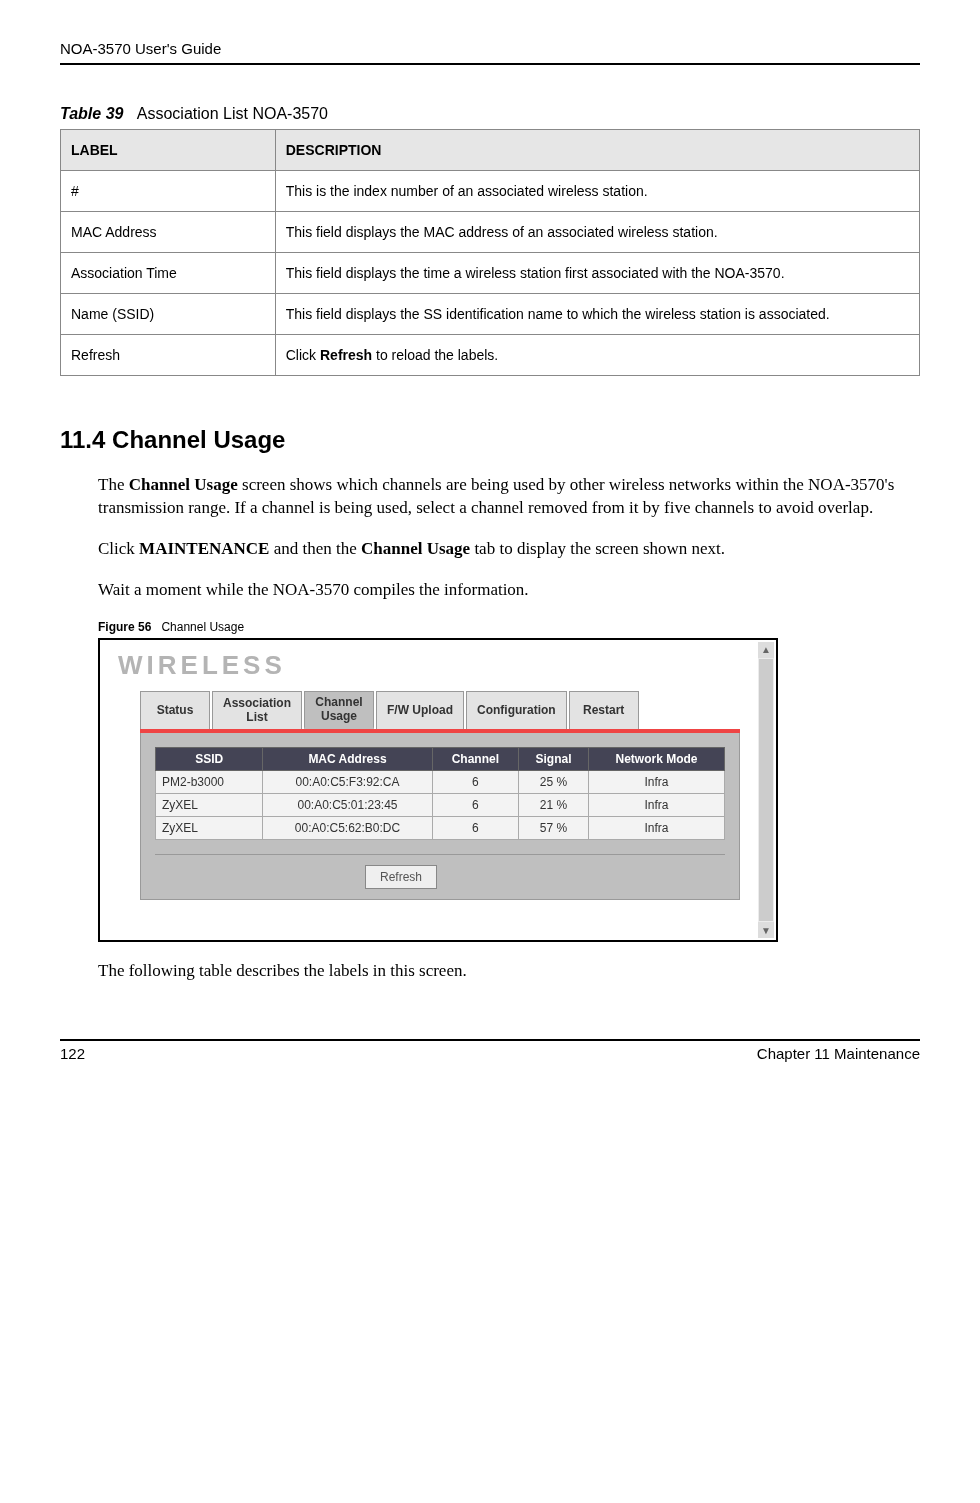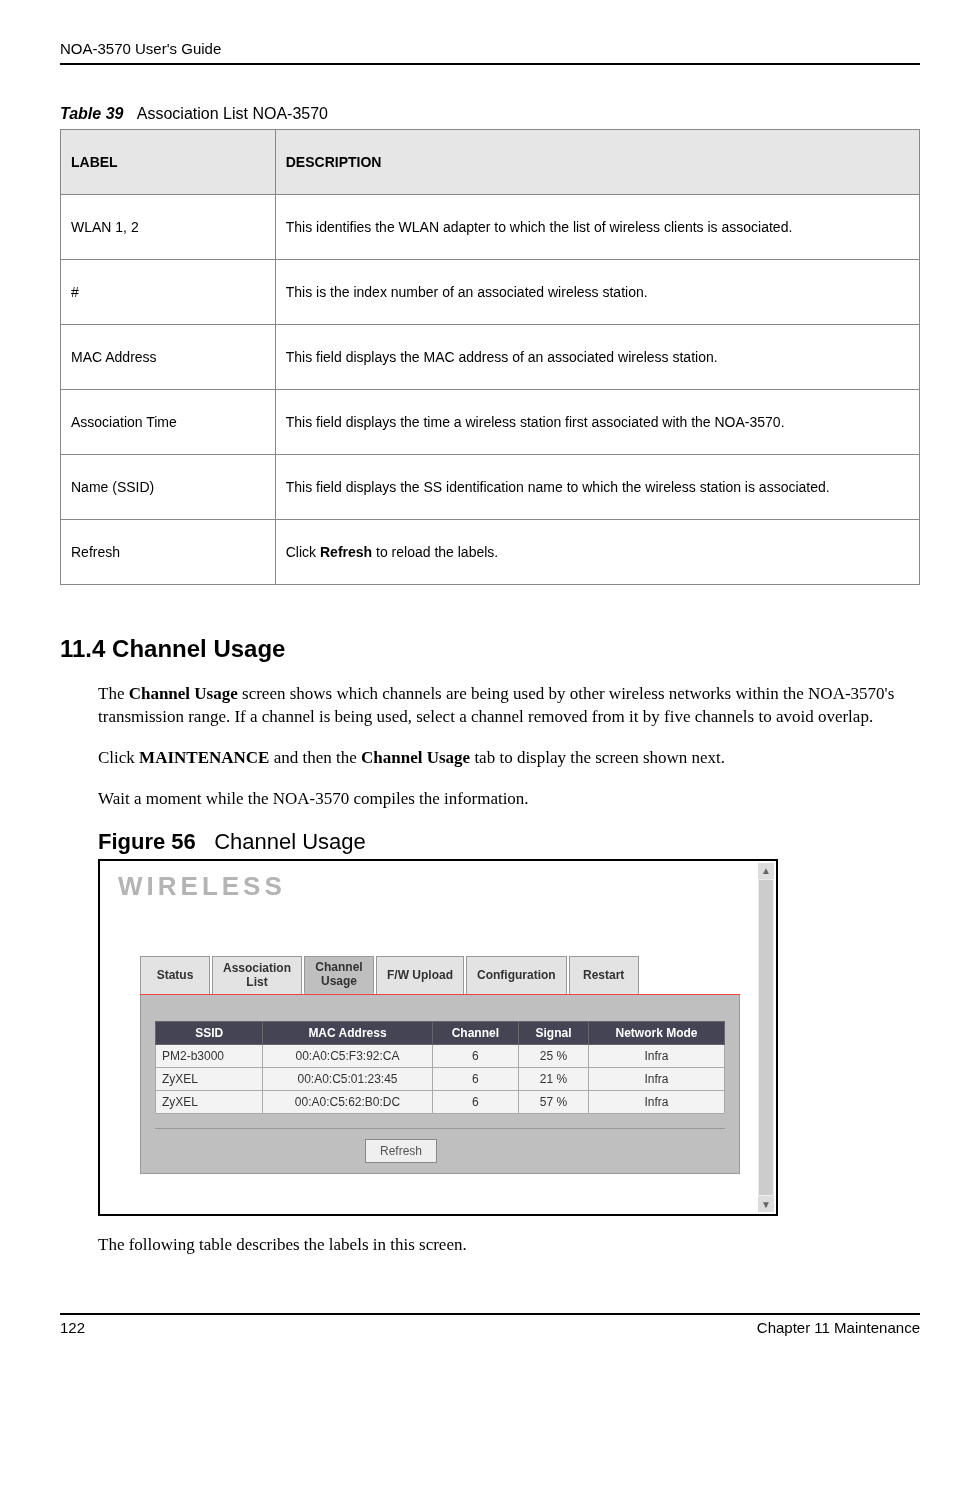--- a/index.html
+++ b/index.html
@@ -31,21 +31,21 @@
   font-weight: bold;
   font-style: italic;
 }
 table.desc-table {
   border-collapse: collapse;
   width: 100%;
   font-size: 14px;
 }
 table.desc-table th, table.desc-table td {
   border: 1px solid #888;
-  padding: 24px 10px;
+  padding: 12px 10px;
   text-align: left;
   vertical-align: top;
 }
 table.desc-table th {
   background: #e6e6e6;
   font-weight: bold;
 }
 table.desc-table th.col-label {
   width: 25%;
 }
@@ -57,21 +57,21 @@
 .body-text {
   font-size: 17px;
   font-family: 'Times New Roman', Times, serif;
   line-height: 1.35;
   margin: 0 0 18px 38px;
 }
 .body-text .bold {
   font-weight: bold;
 }
 .fig-caption {
-  font-size: 22px;
+  font-size: 12px;
   margin: 10px 0 4px 38px;
 }
 .fig-caption .bold {
   font-weight: bold;
 }
 .figure-box {
   margin-left: 38px;
   width: 680px;
   border: 2px solid #000;
   box-sizing: border-box;
@@ -83,23 +83,22 @@
   font-family: Liberation Sans, sans-serif;
   font-size: 26px;
   font-weight: bold;
   color: #b4b4b4;
   letter-spacing: 4px;
   padding: 10px 0 10px 18px;
 }
 .tabs-row {
   display: flex;
   margin-left: 40px;
-  border-bottom: 1px solid #ef4444;
+  border-bottom: 4px solid #ef4444;
   width: 600px;
-  margin-top: 44px;
 }
 .tab {
   background: #e3e3e3;
   border: 1px solid #999;
   border-bottom: none;
   margin-right: 2px;
   padding: 4px 10px;
   font-size: 12px;
   font-weight: bold;
   color: #333;
@@ -122,21 +121,20 @@
   padding: 14px 14px 10px 14px;
   box-sizing: border-box;
   border: 1px solid #999;
   border-top: none;
 }
 table.inner-table {
   border-collapse: collapse;
   width: 100%;
   font-size: 12px;
   background: #7f1d1d;
-  margin-top: 12px;
 }
 table.inner-table th {
   background: #445;
   color: #fff;
   font-weight: bold;
   padding: 4px 6px;
   border: 1px solid #666;
   text-align: center;
 }
 table.inner-table td {
@@ -218,24 +216,20 @@
   </div>
 
   <table class="desc-table">
     <thead>
       <tr>
         <th class="col-label">LABEL</th>
         <th>DESCRIPTION</th>
       </tr>
     </thead>
     <tbody>
-      <tr>
-        <td>WLAN 1, 2</td>
-        <td>This identifies the WLAN adapter to which the list of wireless clients is associated.</td>
-      </tr>
       <tr>
         <td>#</td>
         <td>This is the index number of an associated wireless station.</td>
       </tr>
       <tr>
         <td>MAC Address</td>
         <td>This field displays the MAC address of an associated wireless station.</td>
       </tr>
       <tr>
         <td>Association Time</td>

